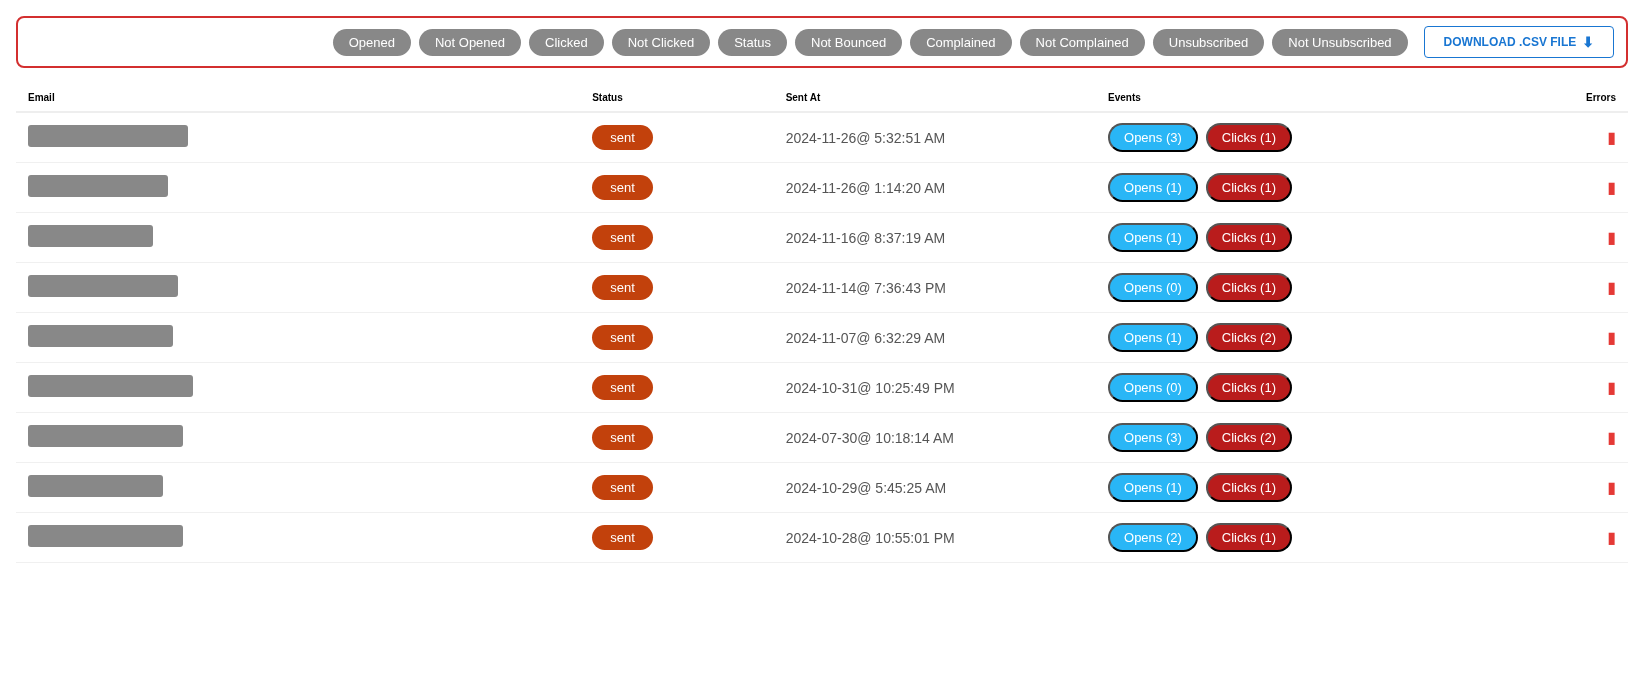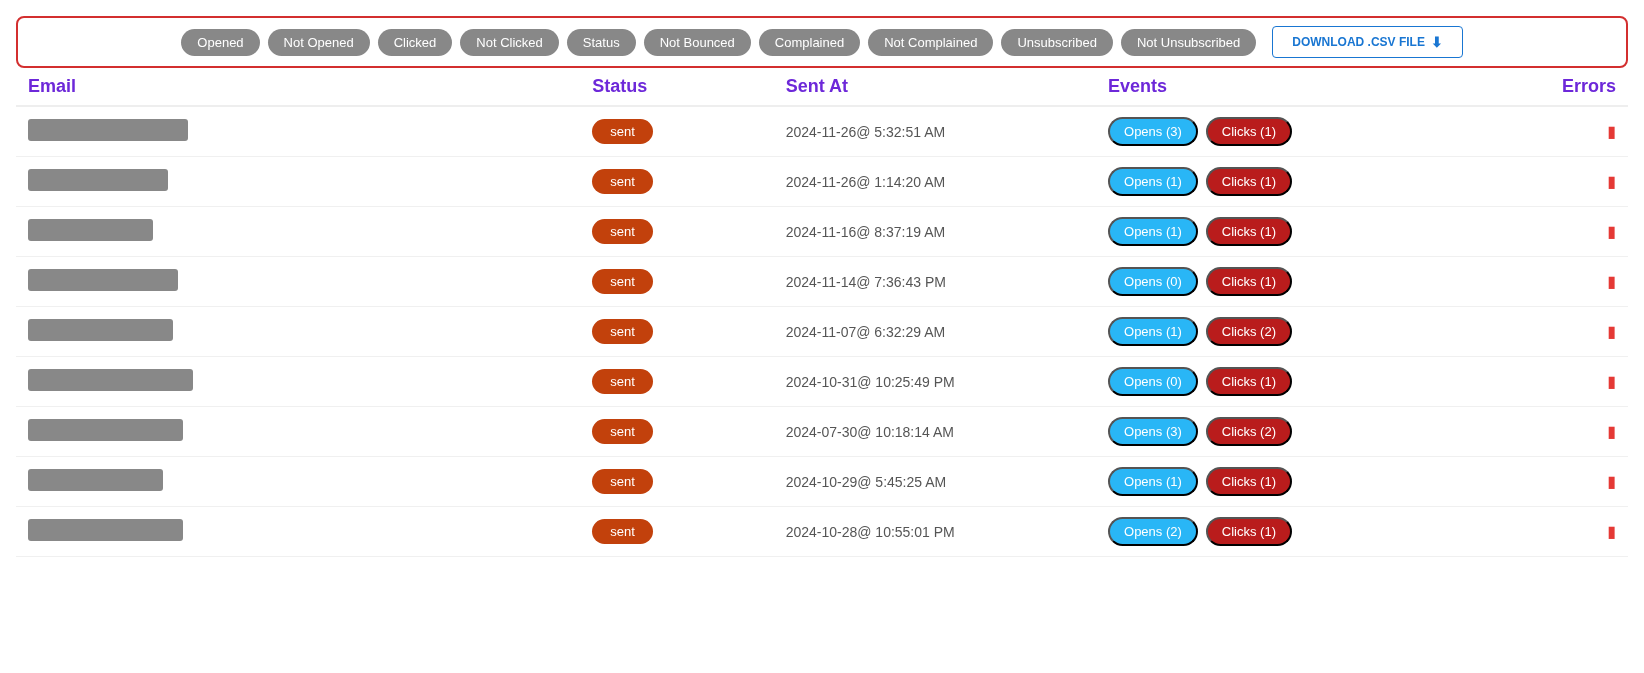--- a/index.html
+++ b/index.html
@@ -9,21 +9,22 @@
       color: #333;
       font-size: 14px;
     }
     .container {
       padding: 16px;
       max-width: 1644px;
     }
     .top-bar {
       display: flex;
       align-items: center;
-      justify-content: center;
+      justify-content: flex-end;
+      margin-bottom: 16px;
       border: 2px solid #d32f2f;
       border-radius: 8px;
       padding: 8px 12px;
     }
     .filter-buttons {
       display: flex;
       flex-wrap: wrap;
       gap: 8px;
     }
     .filter-btn {
@@ -55,22 +56,22 @@
       width: 100%;
       border-collapse: collapse;
     }
     thead tr {
       border-bottom: 2px solid #eee;
     }
     thead th {
       text-align: left;
       padding: 8px 12px;
       font-weight: 600;
-      color: #6d28d9;
-      font-size: 18px;
+      color: #000000;
+      font-size: 10px;
     }
     thead th.errors-col {
       text-align: right;
     }
     tbody tr {
       border-bottom: 1px solid #f0f0f0;
     }
     tbody td {
       padding: 10px 12px;
       vertical-align: middle;

